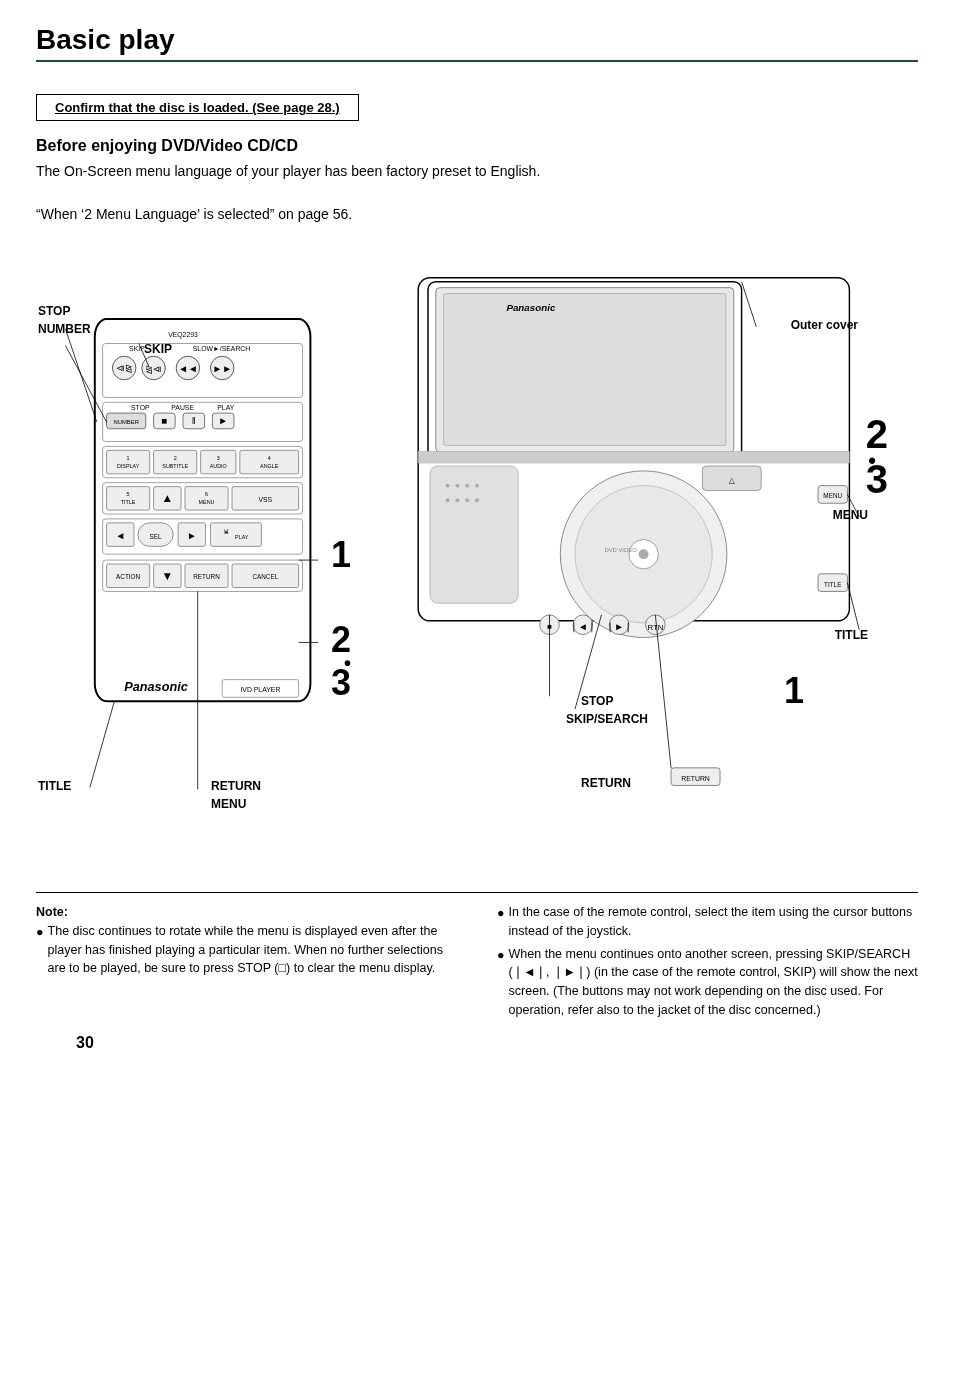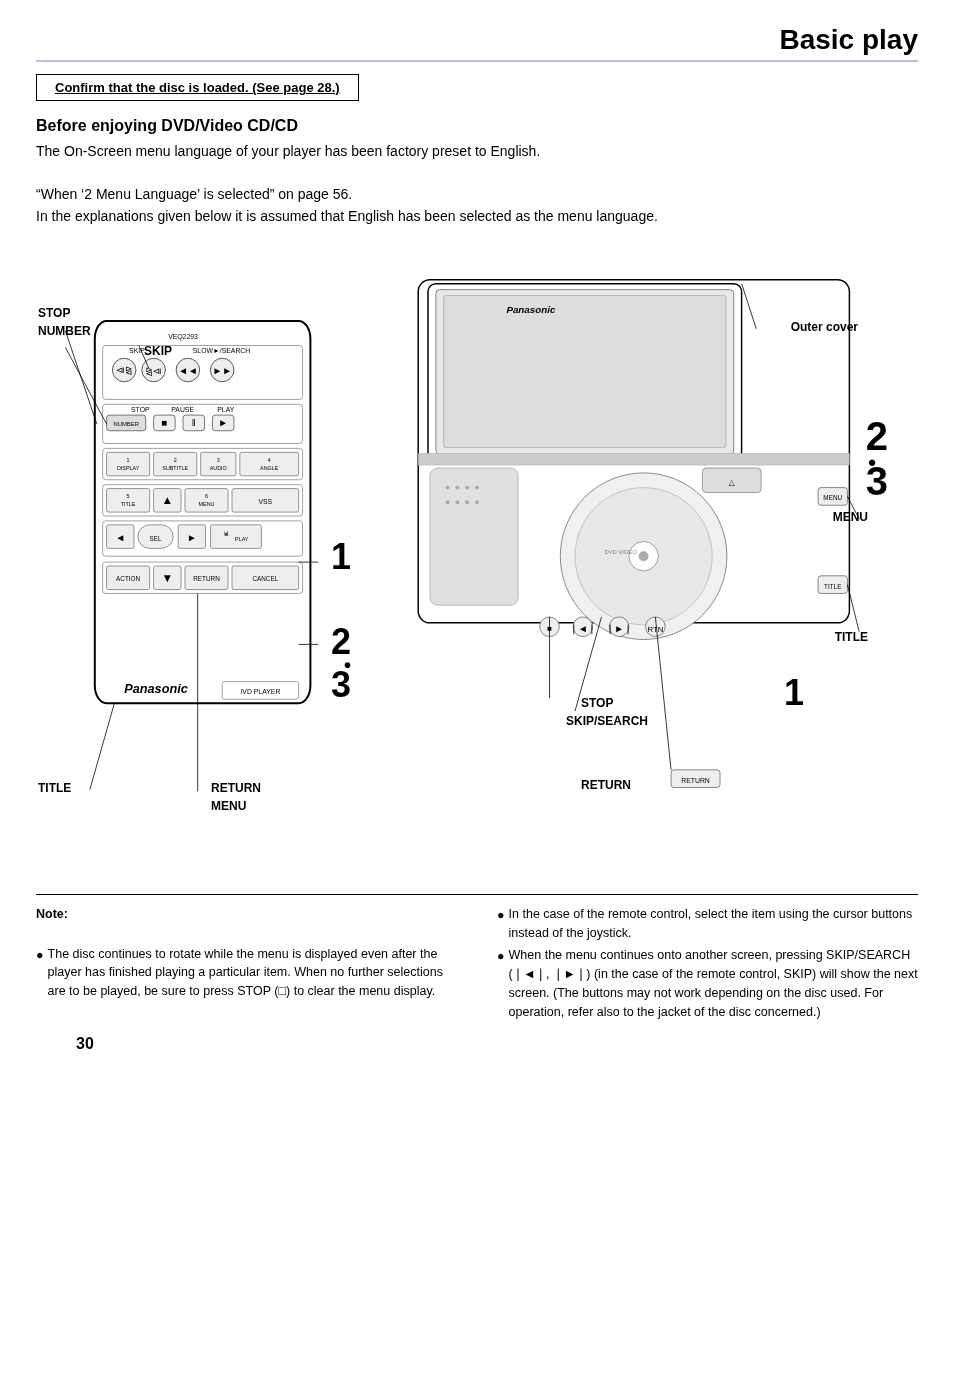--- a/index.html
+++ b/index.html
@@ -8,24 +8,23 @@
       font-size: 13px;
       background: #fff;
       color: #000;
       width: 954px;
       min-height: 1385px;
       padding: 24px 36px 24px 36px;
     }
     .page-title {
       font-size: 28px;
       font-weight: bold;
-      margin-bottom: 0;
-      border-bottom: 2px solid #c4b5fd;
+      margin-bottom: 20px;
+      border-bottom: 2px solid #14532d;
       padding-bottom: 4px;
-      text-align: right;
     }
     .confirm-box {
       border: 1px solid #000;
       display: inline-block;
       padding: 5px 18px;
       margin: 12px 0 16px 0;
       font-size: 13px;
       text-decoration: underline;
     }
     .confirm-box span { font-weight: bold; }
@@ -77,21 +76,21 @@
       margin-top: 8px;
       padding-top: 10px;
     }
     .note-col {
       flex: 1;
       padding-right: 20px;
       font-size: 12.5px;
       line-height: 1.5;
     }
     .note-col:last-child { padding-right: 0; padding-left: 20px; border-left: none; }
-    .note-title { font-weight: bold; margin-bottom: 21px; }
+    .note-title { font-weight: bold; margin-bottom: 0; }
     .note-bullet { display: flex; gap: 4px; margin-bottom: 4px; }
     .bullet-dot { flex-shrink: 0; margin-top: 1px; }
   </style>
 </head>
 <body>
 
 
 
 
 <div class="page-title">Basic play</div>
@@ -102,21 +101,20 @@
 </div>
 
 
 <div class="section-title">Before enjoying DVD/Video CD/CD</div>
 
 
 <div class="intro-text">
   <span>The On-Screen menu language of your player has been factory preset to English.</span><br>
   <br>
   <span>“When ‘2 Menu Language’ is selected” on page 56.</span><br>
-  <span>In the explanations given below it is assumed that English has been selected as the menu language.</span>
 </div>
 
 
 <div class="diagram-area">
 
   <svg class="diagram-svg" viewBox="0 0 900 640" xmlns="http://www.w3.org/2000/svg">
 
     <rect x="60" y="70" width="220" height="390" rx="12" ry="18" fill="white" stroke="black" stroke-width="2"></rect>
 
     <text x="150" y="88" font-size="7" text-anchor="middle" font-family="Arial">VEQ2293</text>

